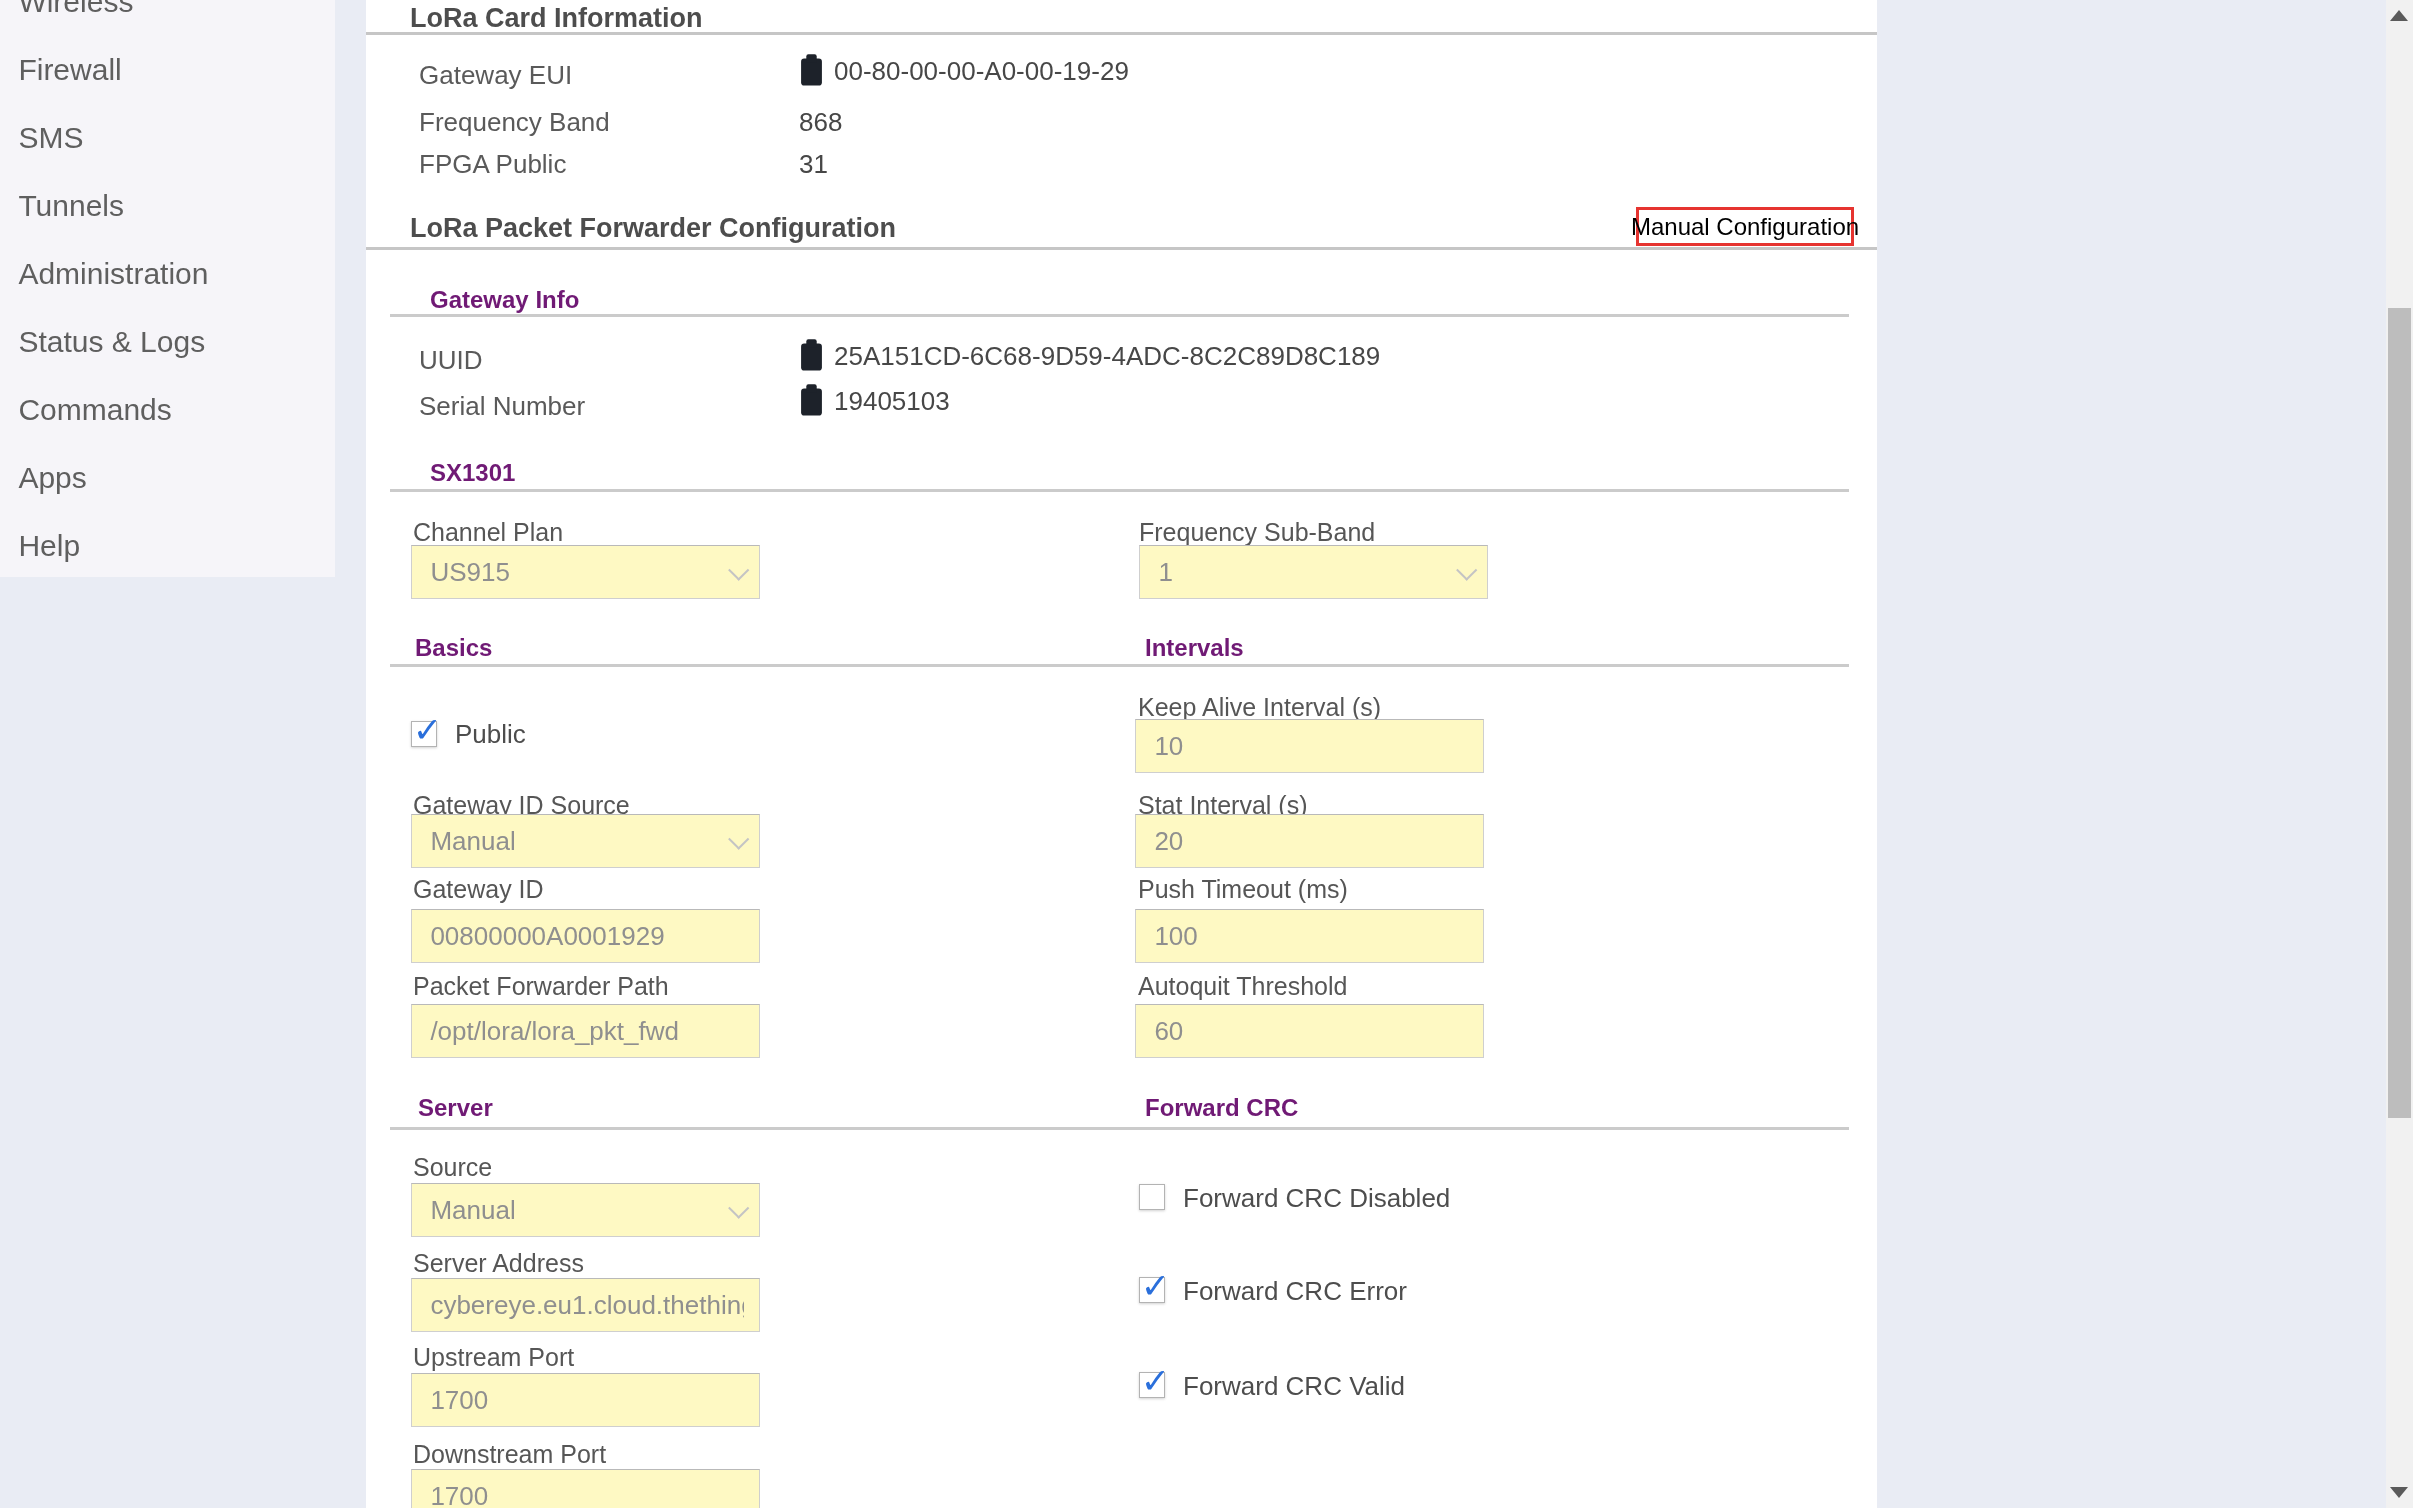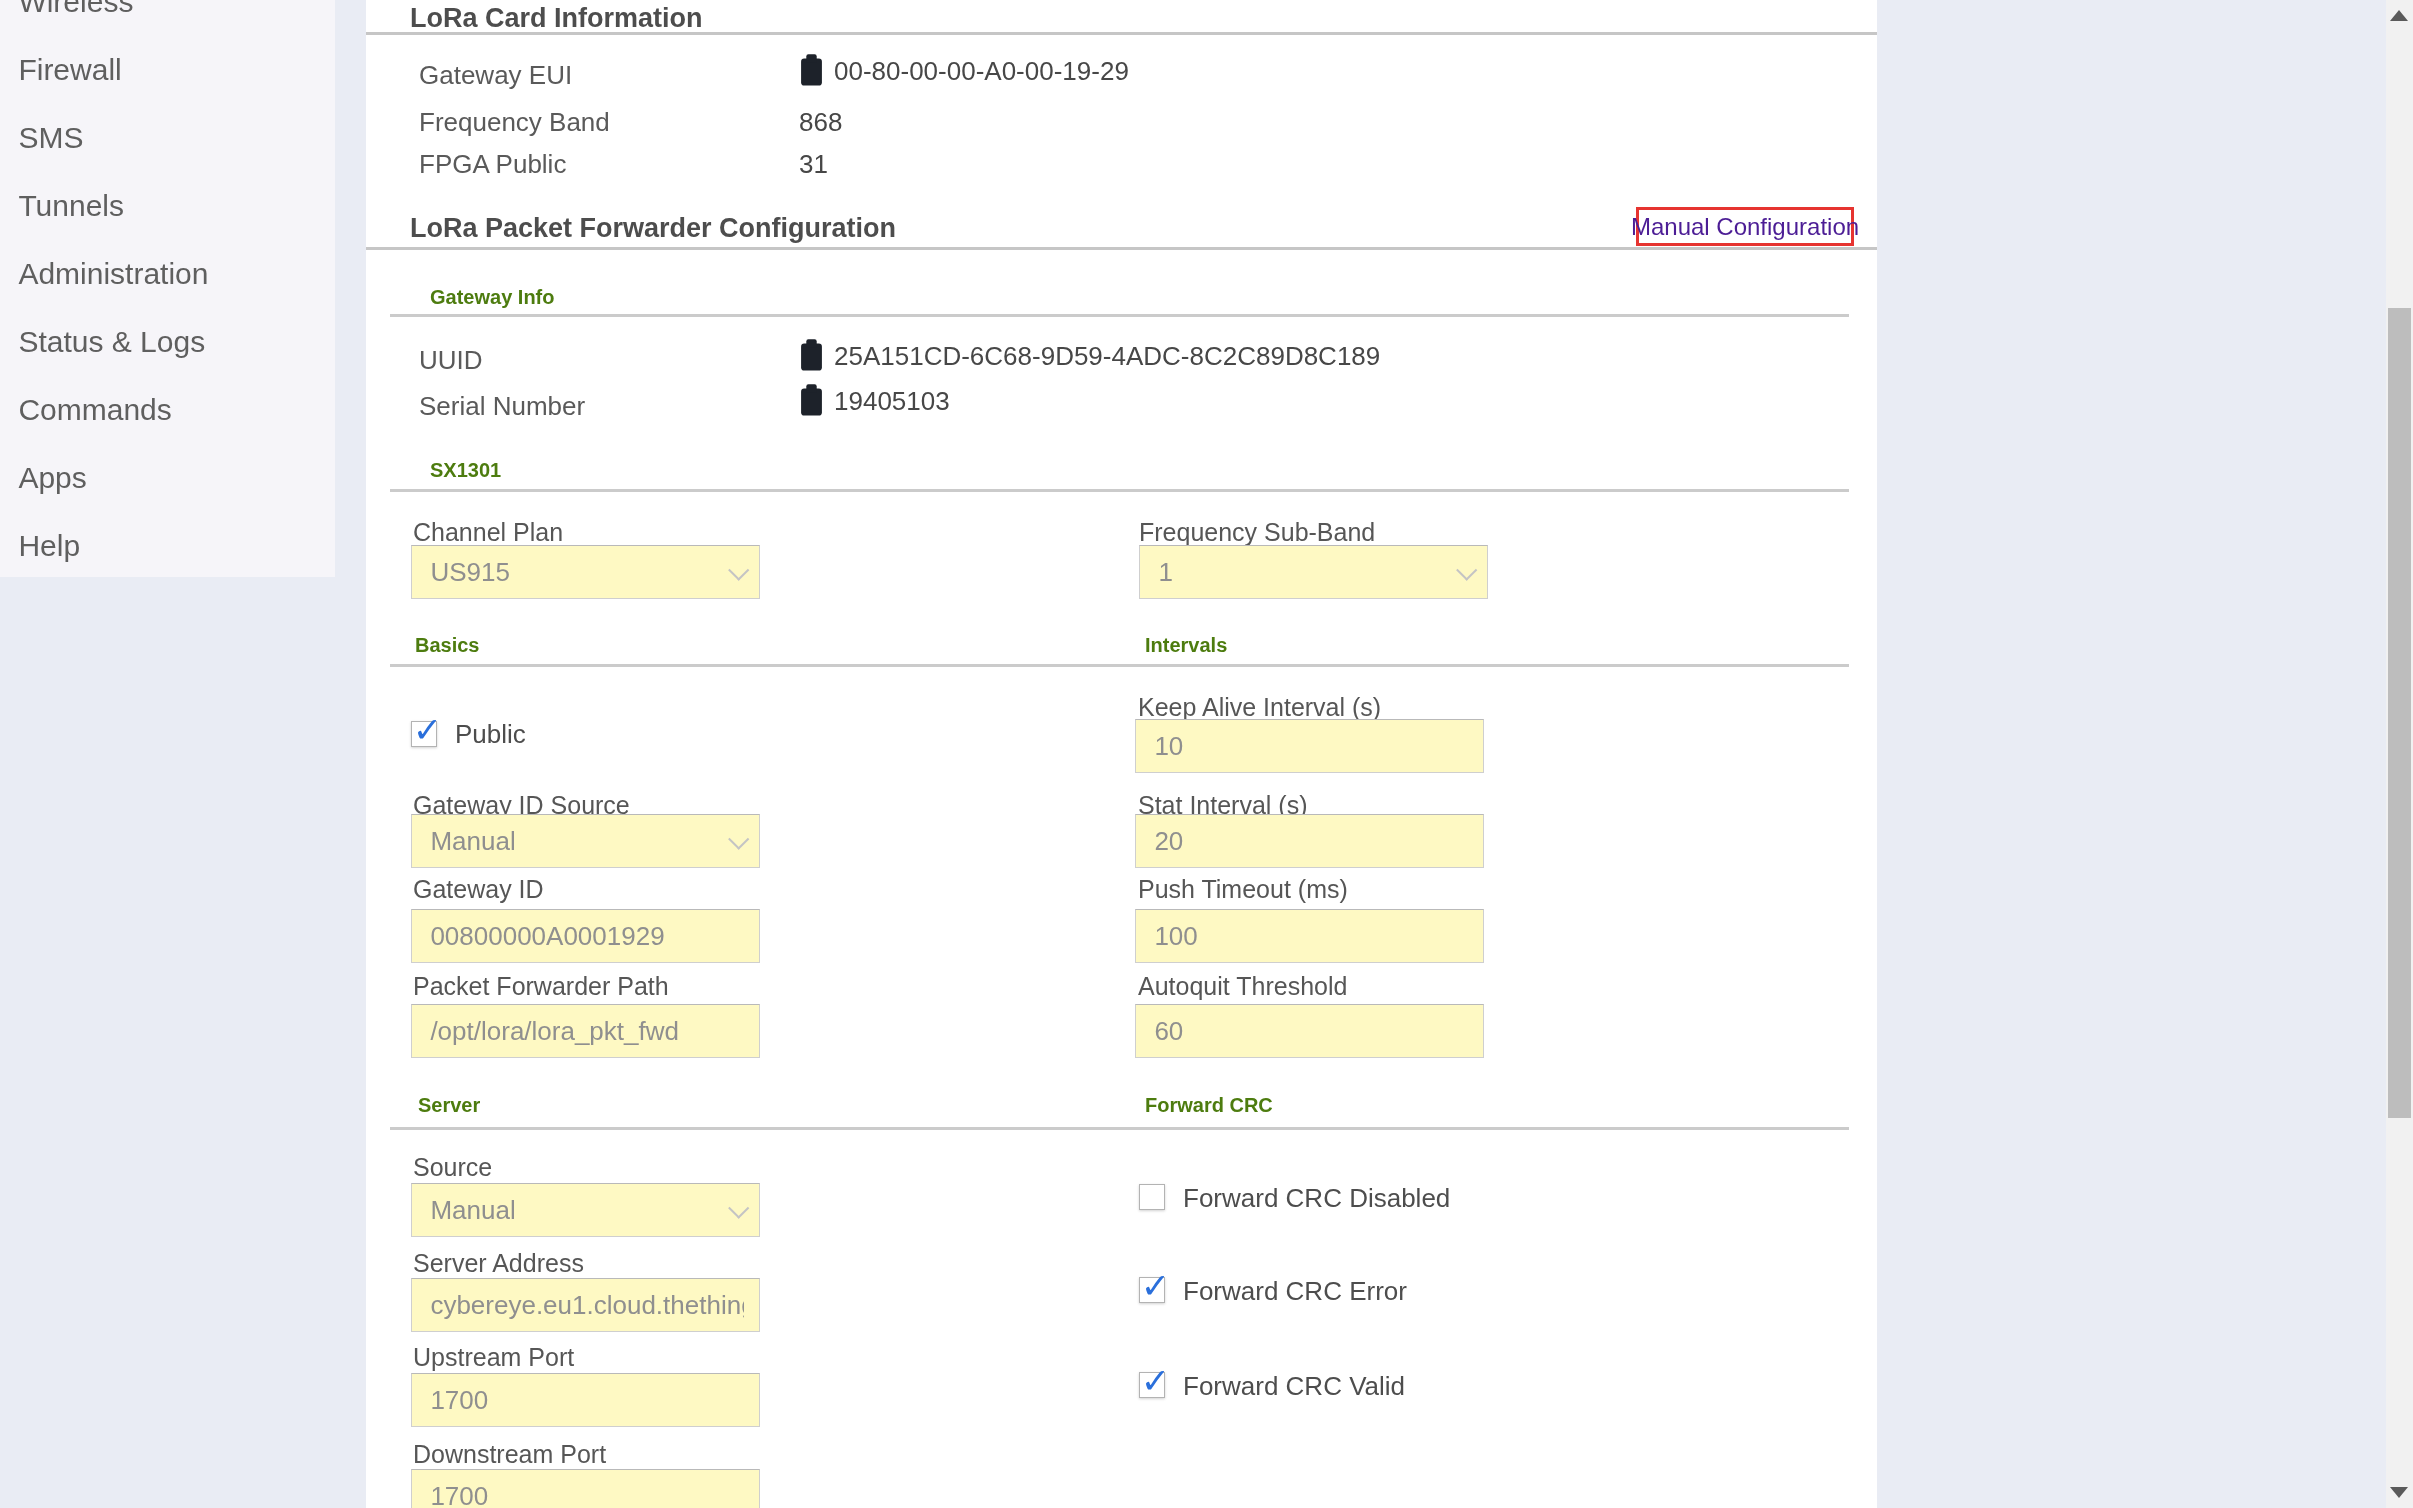--- a/index.html
+++ b/index.html
@@ -35,21 +35,21 @@
     background:#ffffff;
     overflow:hidden;
   }
   .h-main {
     position:absolute; left:44px;
     font-size:27px; font-weight:bold; color:#4d4d4d;
     white-space:nowrap;
   }
   .h-sub {
     position:absolute;
-    font-size:20px; font-weight:bold; color:#4d7c0f;
+    font-size:24px; font-weight:bold; color:#701a75;
     white-space:nowrap;
   }
   .divider-full { position:absolute; left:0; width:1511px; height:2.5px; background:#c6c6c6; }
   .divider-inner { position:absolute; left:23.5px; width:1459px; height:2.5px; background:#cbcbcb; }
 
   .row-label {
     position:absolute; left:53px;
     font-size:26px; color:#5a5a5a; white-space:nowrap;
   }
   .row-value {
@@ -106,21 +106,21 @@
   }
 
   .manual-box {
     position:absolute; left:1270px; top:207px;
     width:218px; height:39px;
     border:3.4px solid #e63430;
     box-sizing:border-box;
     display:flex; align-items:center; justify-content:center;
   }
   .manual-link {
-    font-size:24px; color:#4c1d95;
+    font-size:24px; color:#000000;
     text-decoration:none; cursor:pointer; white-space:nowrap;
   }
 
   
   .scrollbar {
     position:absolute; right:0; top:0;
     width:27px; height:1508px;
     background:#f1f1f1;
   }
   .sb-up {

